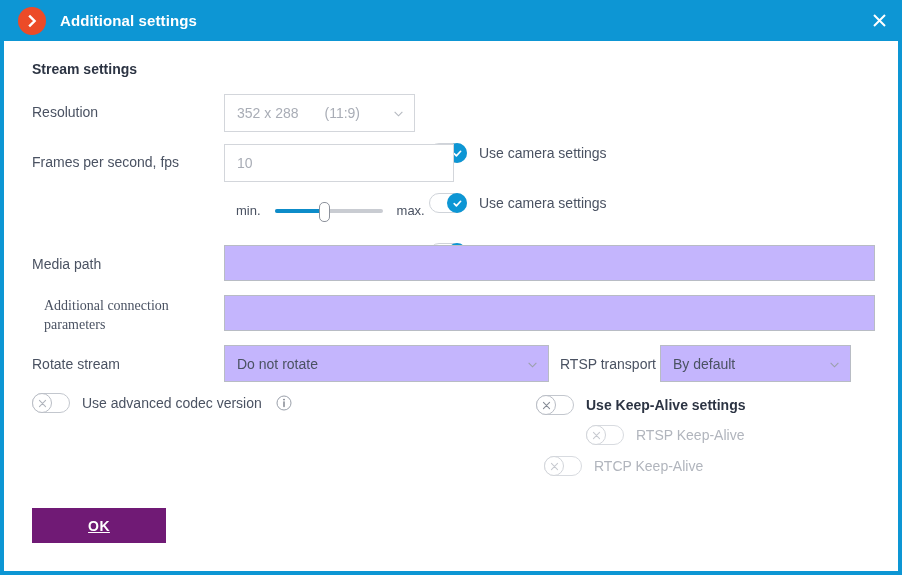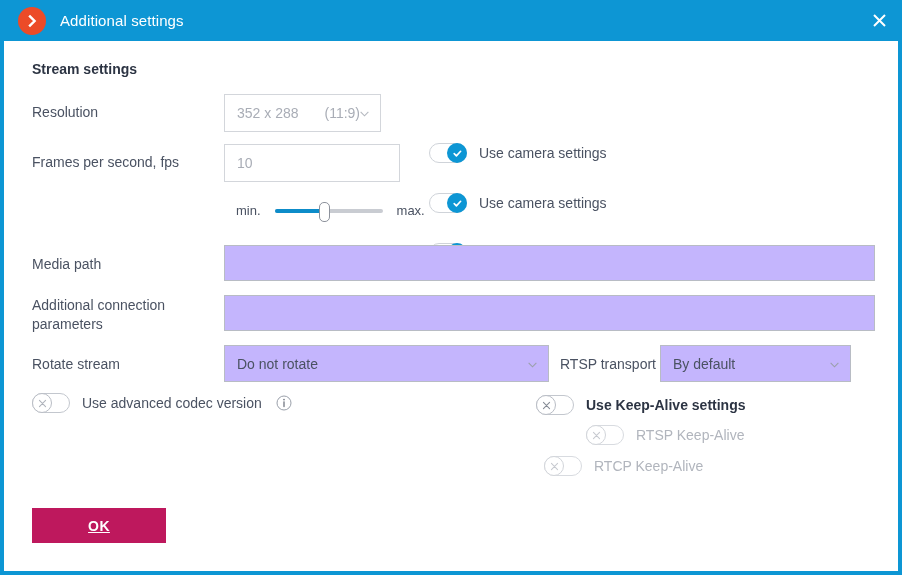--- a/index.html
+++ b/index.html
@@ -44,21 +44,21 @@
     display: flex;
     align-items: center;
     justify-content: center;
     flex: 0 0 auto;
   }
   .title-icon svg { display: block; }
   .title-text {
     margin-left: 14px;
     color: #ffffff;
     font-size: 15px;
-    font-weight: normal;
+    font-weight: bold;
     letter-spacing: 0.1px;
   }
   .close-btn {
     margin-left: auto;
     width: 46px;
     height: 41px;
     display: flex;
     align-items: center;
     justify-content: center;
     cursor: pointer;
@@ -224,21 +224,21 @@
   }
   .info-icon svg { display: block; }
 
   
   .ok-btn {
     position: absolute;
     left: 28px;
     top: 467px;
     width: 134px;
     height: 35px;
-    background: #be185d;
+    background: #701a75;
     color: #ffffff;
     font-size: 14px;
     font-weight: bold;
     border: none;
     font-family: "Liberation Sans", sans-serif;
     cursor: pointer;
     letter-spacing: 0.4px;
     text-decoration: underline;
   }
 </style>
@@ -259,40 +259,40 @@
         <path d="M2 2 L13 13 M13 2 L2 13" stroke="#ffffff" stroke-width="2" stroke-linecap="butt"></path>
       </svg>
     </div>
   </div>
 
   <div class="content">
 
     <div class="section-title">Stream settings</div>
 
     <div class="row-label" style="left:28px; top:62px;">Resolution</div>
-    <div class="field disabled" style="left:220px; top:53px; width:157px; height:38px;">
+    <div class="field disabled" style="left:220px; top:53px; width:191px; height:38px;">
       <span>352 x 288</span>
       <span class="val-sub">(11:9)</span>
       <svg class="caret" viewBox="0 0 10 7" aria-hidden="true">
         <path d="M0.7 0.7 L5 5 L9.3 0.7" fill="none" stroke="#b4b8bf" stroke-width="1.2"></path>
       </svg>
     </div>
     <div class="toggle-row" style="left:425px; top:102px;">
       <div class="switch on">
         <div class="knob">
           <svg width="11" height="11" viewBox="0 0 12 12" aria-hidden="true">
             <path d="M2.4 6.2 L4.8 8.6 L9.4 3.6" fill="none" stroke="#ffffff" stroke-width="1.8" stroke-linecap="round" stroke-linejoin="round"></path>
           </svg>
         </div>
       </div>
       <span class="toggle-label">Use camera settings</span>
     </div>
 
     <div class="row-label" style="left:28px; top:112px;">Frames per second, fps</div>
-    <div class="field disabled" style="left:220px; top:103px; width:176px; height:38px;">
+    <div class="field disabled" style="left:220px; top:103px; width:230px; height:38px;">
       <span>10</span>
     </div>
     <div class="toggle-row" style="left:425px; top:152px;">
       <div class="switch on">
         <div class="knob">
           <svg width="11" height="11" viewBox="0 0 12 12" aria-hidden="true">
             <path d="M2.4 6.2 L4.8 8.6 L9.4 3.6" fill="none" stroke="#ffffff" stroke-width="1.8" stroke-linecap="round" stroke-linejoin="round"></path>
           </svg>
         </div>
       </div>
@@ -316,21 +316,21 @@
         </div>
       </div>
       <span class="toggle-label">Use camera settings</span>
     </div>
 
     <div class="row-label" style="left:28px; top:214px;">Media path</div>
     <div class="field" style="left:220px; top:204px; width:651px; height:36px;">
       <span></span>
     </div>
 
-    <div class="row-label" style="left:28px; top:255px; width:180px;">
+    <div class="row-label" style="left:40px; top:255px; width:180px;font-family:Liberation Serif, serif;">
       <div>Additional connection</div>
       <div>parameters</div>
     </div>
     <div class="field" style="left:220px; top:254px; width:651px; height:36px;">
       <span></span>
     </div>
 
     <div class="row-label" style="left:28px; top:314px;">Rotate stream</div>
     <div class="field" style="left:220px; top:304px; width:325px; height:37px;">
       <span>Do not rotate</span>

